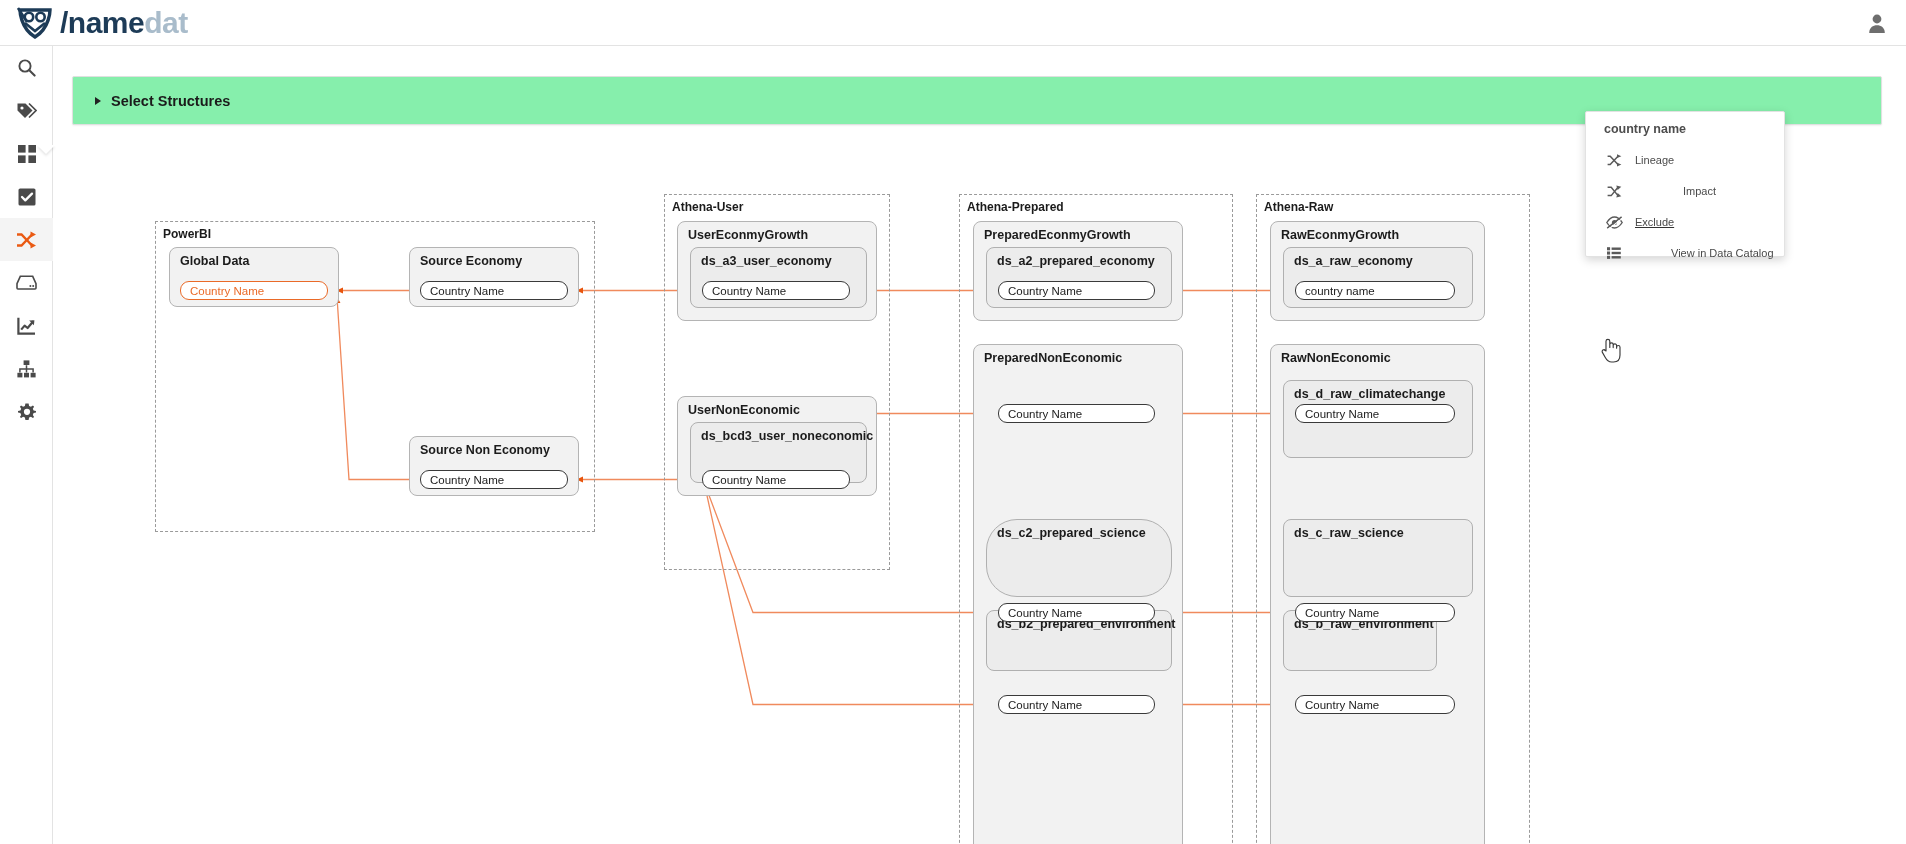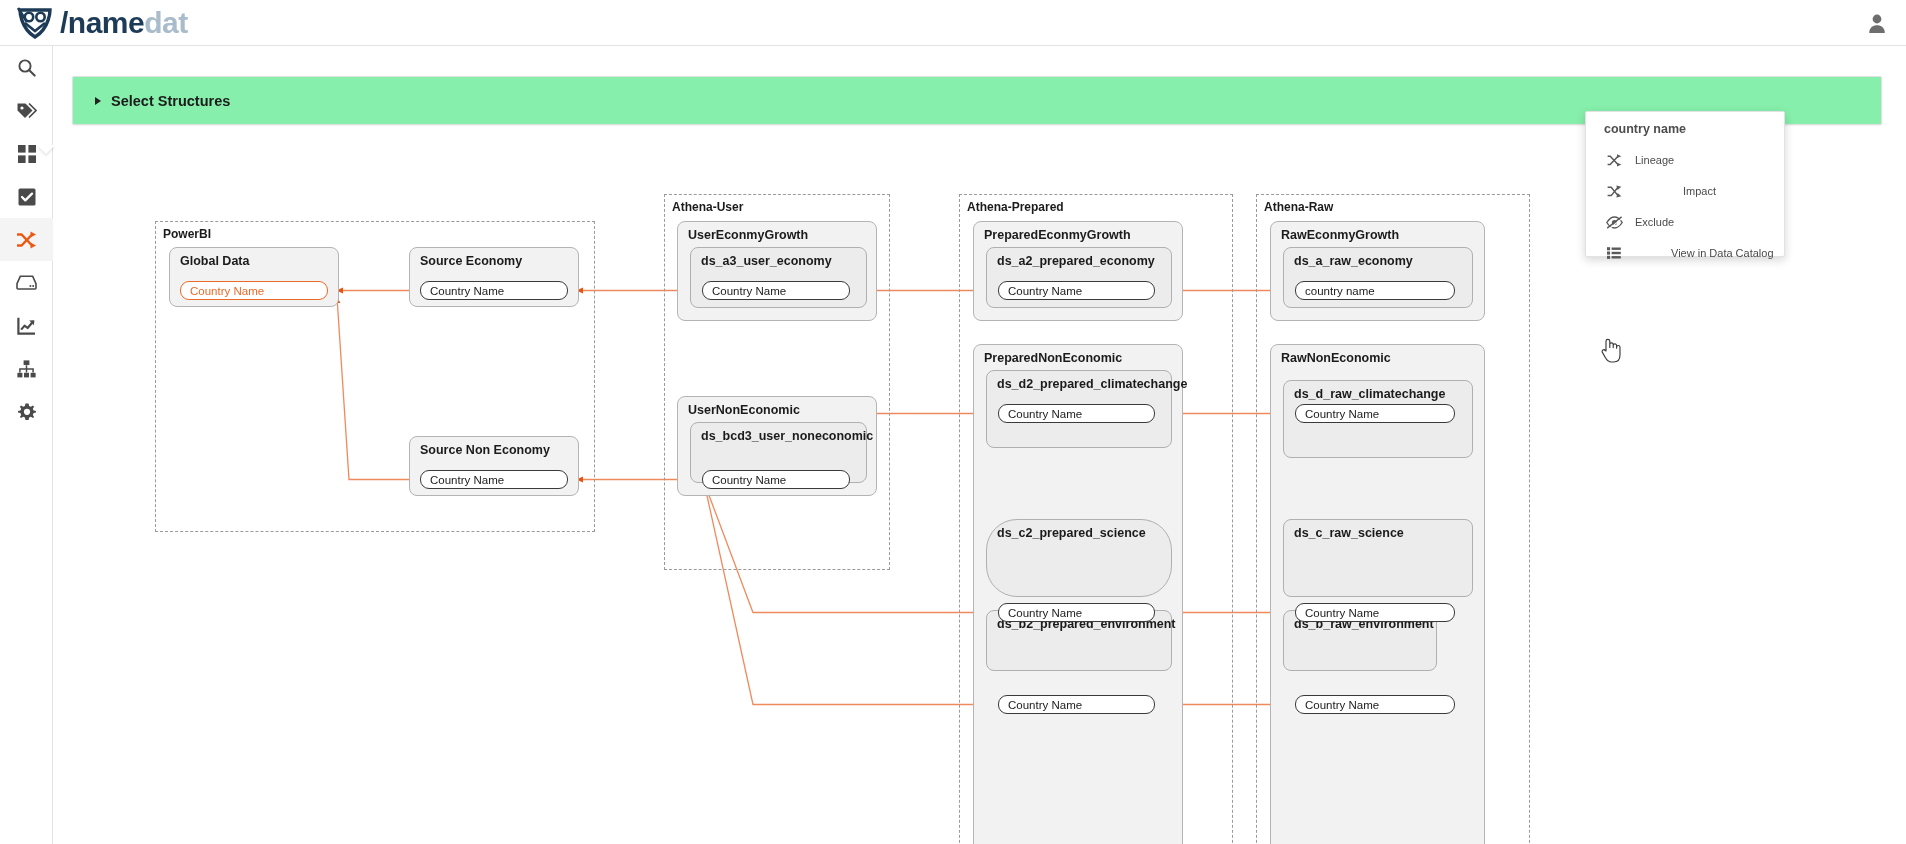--- a/index.html
+++ b/index.html
@@ -289,23 +289,20 @@
 
   <div class="box lvl2" style="left:637px; top:122px; width:177px; height:61px;">
     <div class="blabel">ds_a3_user_economy</div>
   </div>
   <div class="box lvl2" style="left:637px; top:297px; width:177px; height:61px;">
     <div class="blabel">ds_bcd3_user_noneconomic</div>
   </div>
   <div class="box lvl2" style="left:933px; top:122px; width:186px; height:61px;">
     <div class="blabel">ds_a2_prepared_economy</div>
   </div>
-  <div class="box lvl2" style="left:933px; top:245px; width:186px; height:78px;">
-    <div class="blabel">ds_d2_prepared_climatechange</div>
-  </div>
   <div class="box lvl2" style="left:933px; top:394px; width:186px; height:78px;border-radius:31px;">
     <div class="blabel">ds_c2_prepared_science</div>
   </div>
   <div class="box lvl2" style="left:933px; top:485px; width:186px; height:61px;">
     <div class="blabel">ds_b2_prepared_environment</div>
   </div>
   <div class="box lvl2" style="left:1230px; top:122px; width:190px; height:61px;">
     <div class="blabel">ds_a_raw_economy</div>
   </div>
   <div class="box lvl2" style="left:1230px; top:255px; width:190px; height:78px;">
@@ -354,21 +351,21 @@
       <svg width="15" height="13" viewBox="0 0 15 13">
         <path d="M0.6 2.2 L4.2 2.2 L11 10.6" fill="none" stroke="#5a5a5a" stroke-width="1.5"></path>
         <path d="M0.6 10.6 L4.2 10.6 L11 2.2" fill="none" stroke="#5a5a5a" stroke-width="1.5"></path>
         <path d="M9.3 0.4 L14.3 1.7 L10.6 5 Z" fill="#5a5a5a"></path>
         <path d="M10.6 8 L14.3 11.3 L9.3 12.6 Z" fill="#5a5a5a"></path>
       </svg>
     </span>
     <span class="ctx-label">Impact</span>
   </div>
 
-  <div class="ctx-item" style="top:95px;">
+  <div class="ctx-item" style="top:95px;text-decoration:underline;">
     <span class="ctx-ico">
       <svg width="17" height="13" viewBox="0 0 17 13">
         <path d="M0.8 6.5 C3.4 2.4 6 1 8.5 1 C11 1 13.6 2.4 16.2 6.5 C13.6 10.6 11 12 8.5 12 C6 12 3.4 10.6 0.8 6.5 Z" fill="none" stroke="#5a5a5a" stroke-width="1.4"></path>
         <circle cx="8.5" cy="6.5" r="2.6" fill="#5a5a5a"></circle>
         <line x1="1.2" y1="12.2" x2="15.6" y2="0.8" stroke="#5a5a5a" stroke-width="1.5"></line>
         <line x1="1.2" y1="12.2" x2="15.6" y2="0.8" stroke="#ffffff" stroke-width="1.1" transform="translate(1.3,1.1)"></line>
       </svg>
     </span>
     <span class="ctx-label">Exclude</span>
   </div>

